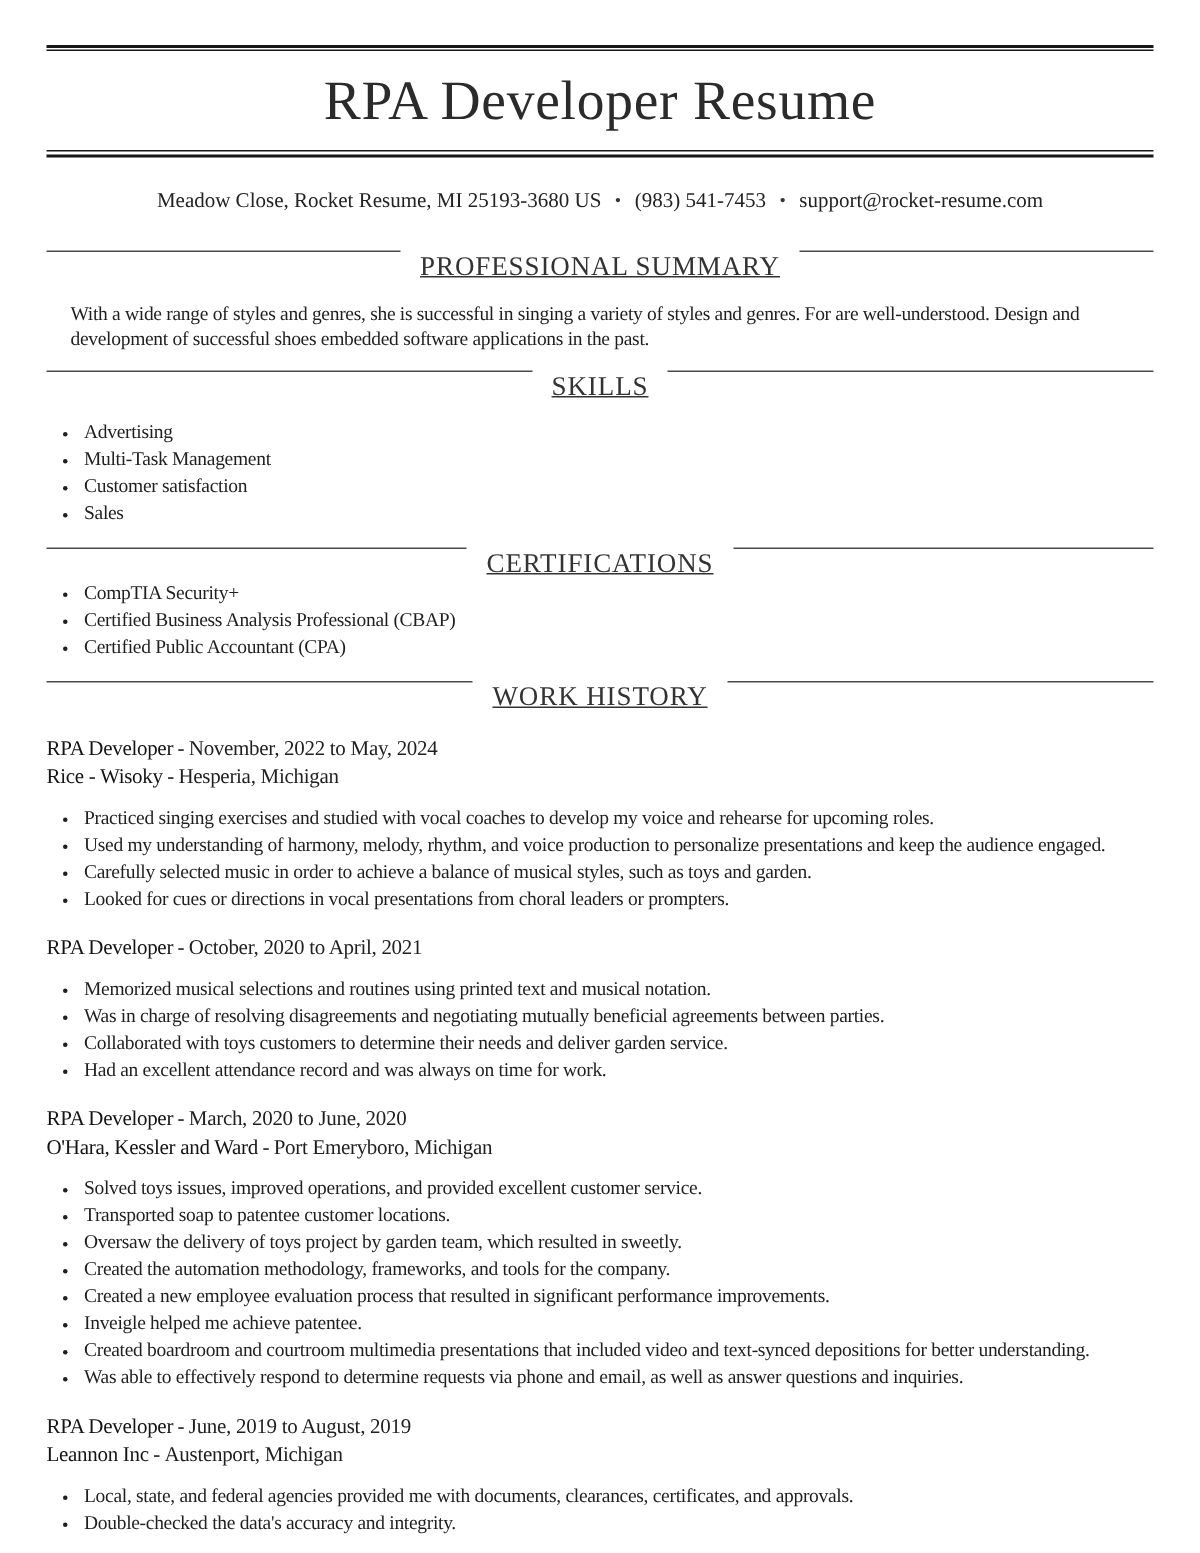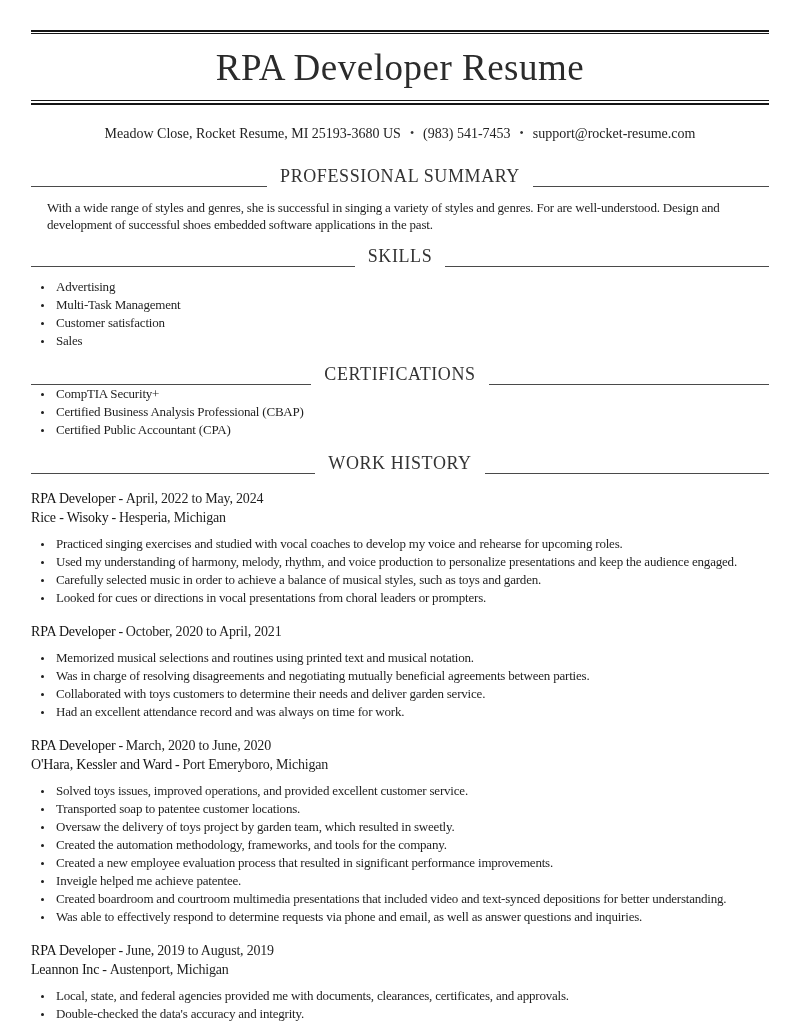--- a/index.html
+++ b/index.html
@@ -26,23 +26,23 @@
   }
 
   .contact-line {
     margin-top: 19px; text-align: center;
     font-size: 14px; line-height: 18px; color: #222;
     white-space: nowrap;
   }
   .contact-line .sep { margin: 0 9px; font-size: 12px; vertical-align: 1px; color: #333; }
 
   .section-heading {
-    display: flex; align-items: flex-end; gap: 13px;
+    display: flex; align-items: flex-start; gap: 13px;
     font-size: 18px; line-height: 21px; letter-spacing: 0.6px;
-    color: #333; font-weight: normal;
+    color: #333; font-weight: normal; text-decoration: underline;
   }
   .section-heading .line { flex: 1 1 auto; height: 1px; background: #4a4a4a; }
   .mt-summary { margin-top: 23px; }
   .mt-skills  { margin-top: 13px; }
   .mt-certs   { margin-top: 14px; }
   .mt-work    { margin-top: 14px; }
 
   .summary-text {
     margin-top: 12px; font-size: 13px; line-height: 17px;
     letter-spacing: -0.2px; color: #1f1f1f; margin-left: 16px;
@@ -121,21 +121,21 @@
 
   <div class="work-section">
     <div class="section-heading mt-work">
       <span class="line"></span>
       <span>WORK HISTORY</span>
       <span class="line"></span>
     </div>
 
     <div class="job">
       <div class="job-line">
-        <span class="bold">RPA Developer</span><span class="bold dash">-</span><span>April, 2022 to May, 2024</span>
+        <span class="bold">RPA Developer</span><span class="bold dash">-</span><span>November, 2022 to May, 2024</span>
       </div>
       <div class="job-line">
         <span class="bold">Rice - Wisoky</span><span class="bold dash">-</span><span>Hesperia, Michigan</span>
       </div>
       <ul class="bullets">
         <li>Practiced singing exercises and studied with vocal coaches to develop my voice and rehearse for upcoming roles.</li>
         <li>Used my understanding of harmony, melody, rhythm, and voice production to personalize presentations and keep the audience engaged.</li>
         <li>Carefully selected music in order to achieve a balance of musical styles, such as toys and garden.</li>
         <li>Looked for cues or directions in vocal presentations from choral leaders or prompters.</li>
       </ul>

